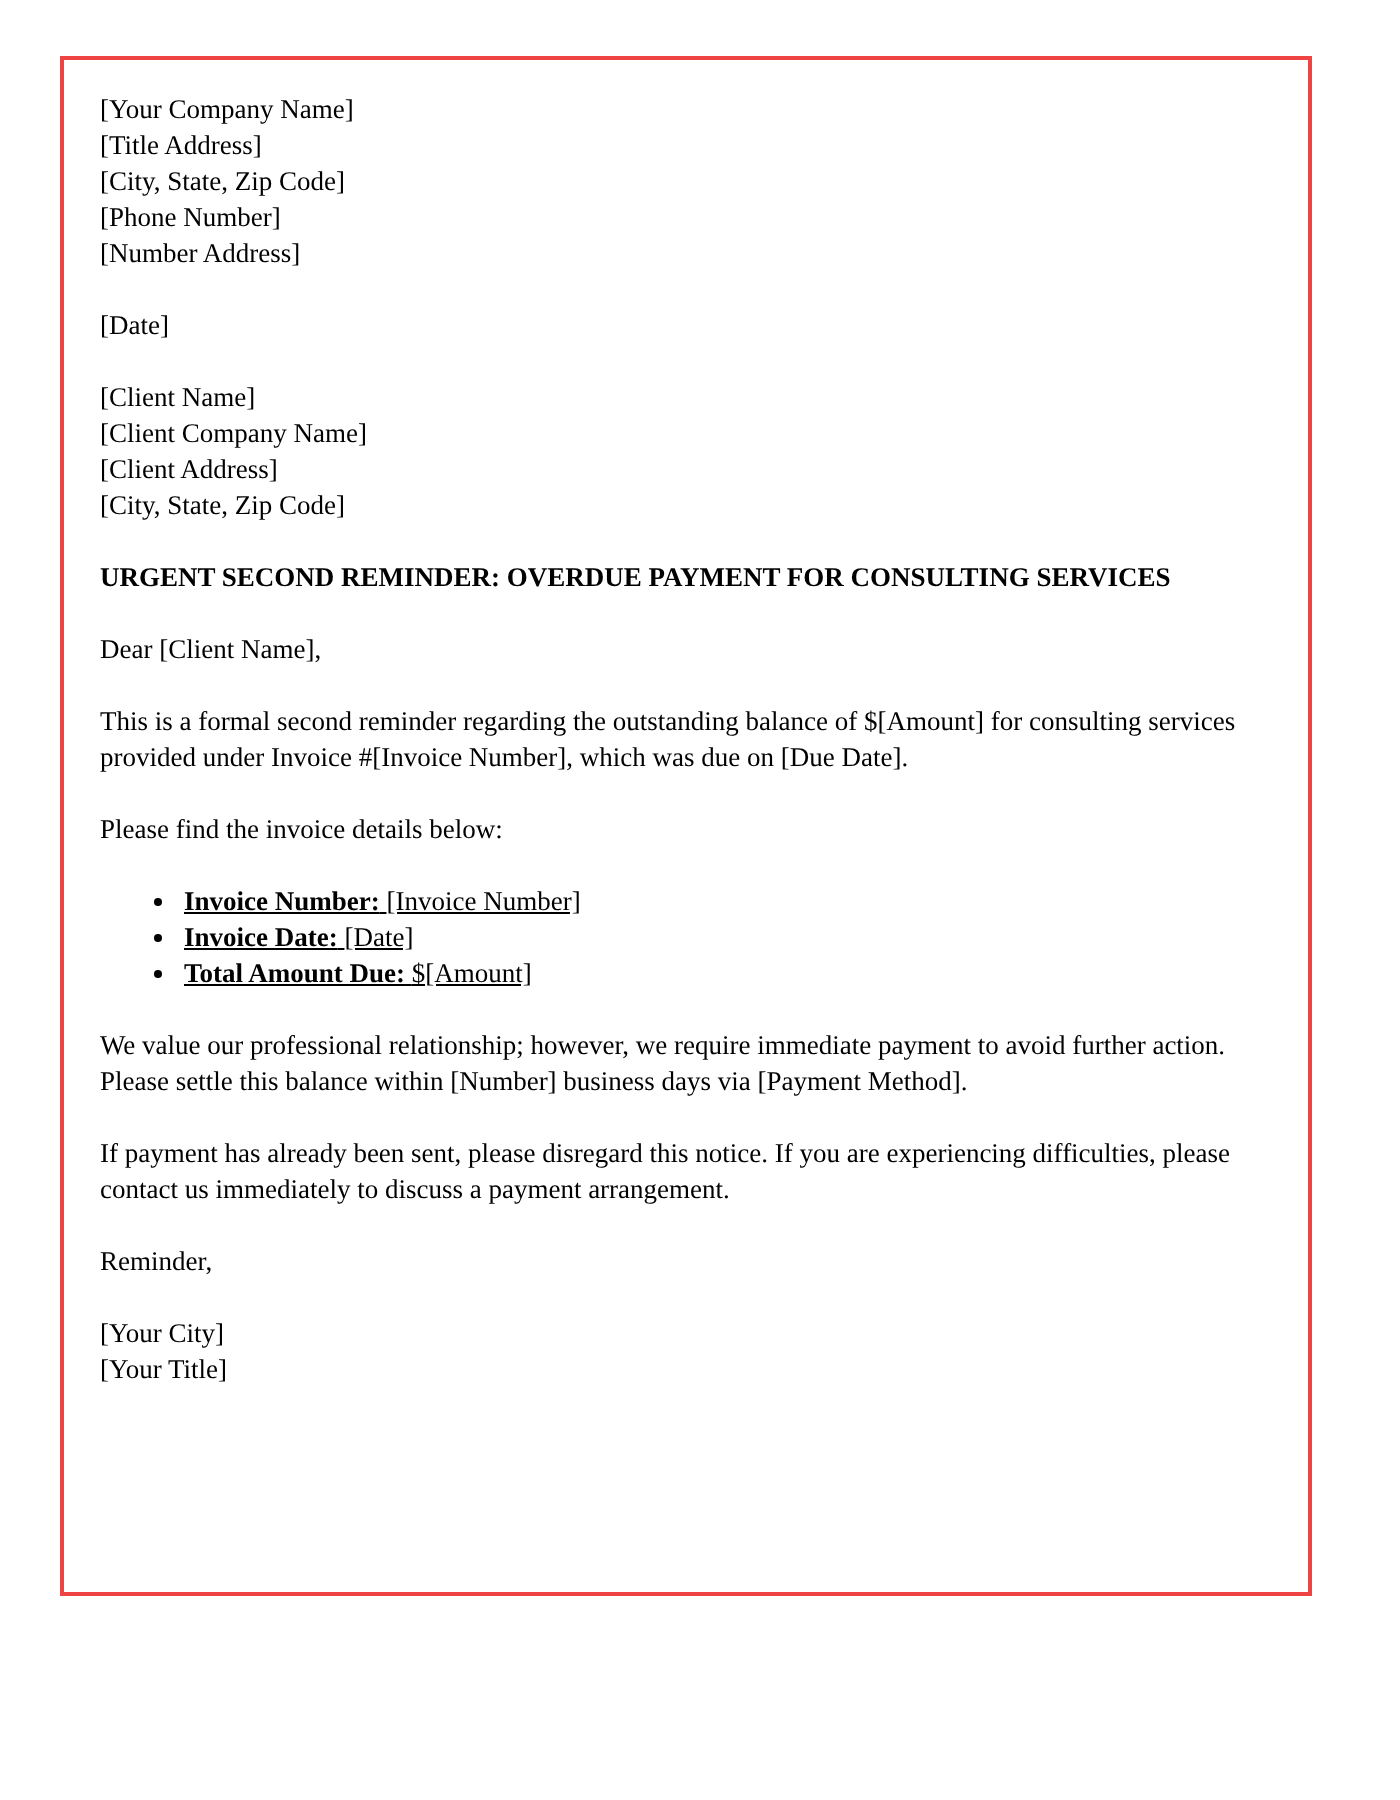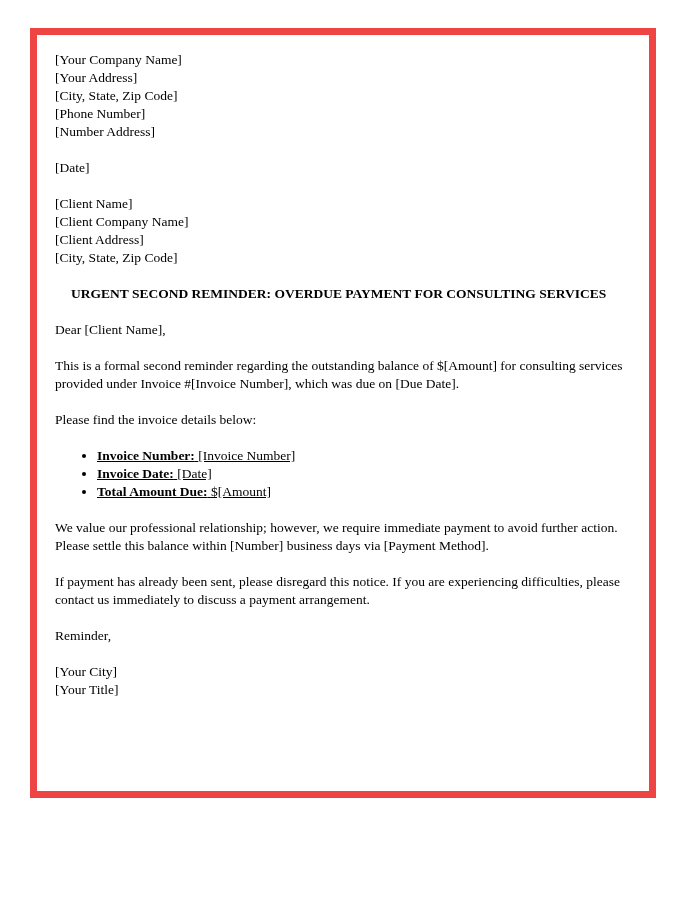--- a/index.html
+++ b/index.html
@@ -9,53 +9,53 @@
     height: 900px;
     font-family: "Liberation Serif", "DejaVu Serif", serif;
     color: #000000;
   }
   .page {
     position: absolute;
     left: 30px;
     top: 28px;
     width: 626px;
     height: 770px;
-    border: 7px solid #ef4444;
+    border: 2px solid #ef4444;
     padding: 16px 18px;
     overflow: hidden;
     background: #ffffff;
   }
   .doc {
     font-size: 13.5px;
     line-height: 18px;
   }
   .block { margin: 0 0 18px 0; }
   .line { display: block; }
   .subject {
     font-weight: bold;
-    margin: 0 0 18px 16px;
+    margin: 0 0 18px 0;
   }
   p.para { margin: 0 0 18px 0; }
   ul.details {
     margin: 0 0 18px 0;
     padding-left: 42px;
     text-decoration: underline;
   }
   ul.details li { margin: 0; }
   .closing { margin: 0 0 18px 0; }
 </style>
 </head>
 <body>
 
 <div class="page">
   <div class="doc">
 
     <div class="block">
       <span class="line">[Your Company Name]</span>
-      <span class="line">[Your Address]</span>
+      <span class="line">[Title Address]</span>
       <span class="line">[City, State, Zip Code]</span>
       <span class="line">[Phone Number]</span>
       <span class="line">[Number Address]</span>
     </div>
 
     <div class="block">
       <span class="line">[Date]</span>
     </div>
 
     <div class="block">

